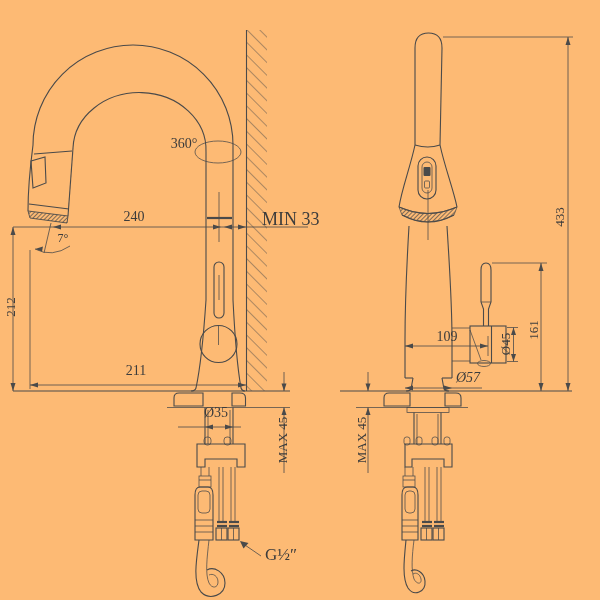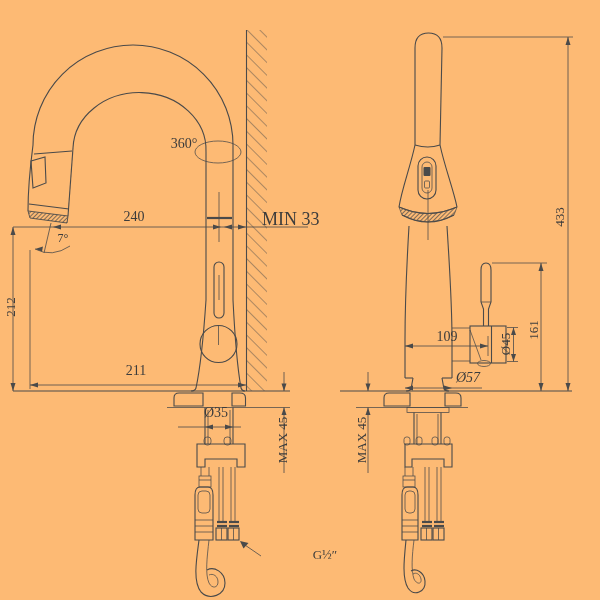--- a/index.html
+++ b/index.html
@@ -5,21 +5,21 @@
   html,body{margin:0;padding:0;background:#fff;}
   #stage{position:relative;width:600px;height:600px;background:#fdba74;overflow:hidden;
          font-family:"Liberation Serif", serif;color:#3c3c3c;}
   svg{position:absolute;left:0;top:0;}
   .lbl{position:absolute;height:14px;line-height:14px;font-size:14px;text-align:center;
        white-space:nowrap;color:#3c3c3c;}
   .vlbl{position:absolute;width:60px;height:14px;line-height:14px;font-size:13px;text-align:center;
         white-space:nowrap;color:#3c3c3c;transform:rotate(-90deg);}
   .small{font-size:18px;}
   .tiny{font-size:12px;}
-  .big{font-size:13px;margin-left:44px;}
+  .big{font-size:17px;}
   
   .ol{stroke:#4a4a4a;stroke-width:1.1;fill:none;}
   .thin{stroke:#4a4a4a;stroke-width:0.75;fill:none;}
   .dim{stroke:#4a4a4a;stroke-width:0.8;fill:none;}
   .bar{stroke:#4a4a4a;stroke-width:2.2;fill:none;}
   .arr{fill:#4a4a4a;stroke:none;}
   .hatchfill{stroke:#4a4a4a;stroke-width:0.9;fill:none;}
 </style>
 </head>
 <body>

